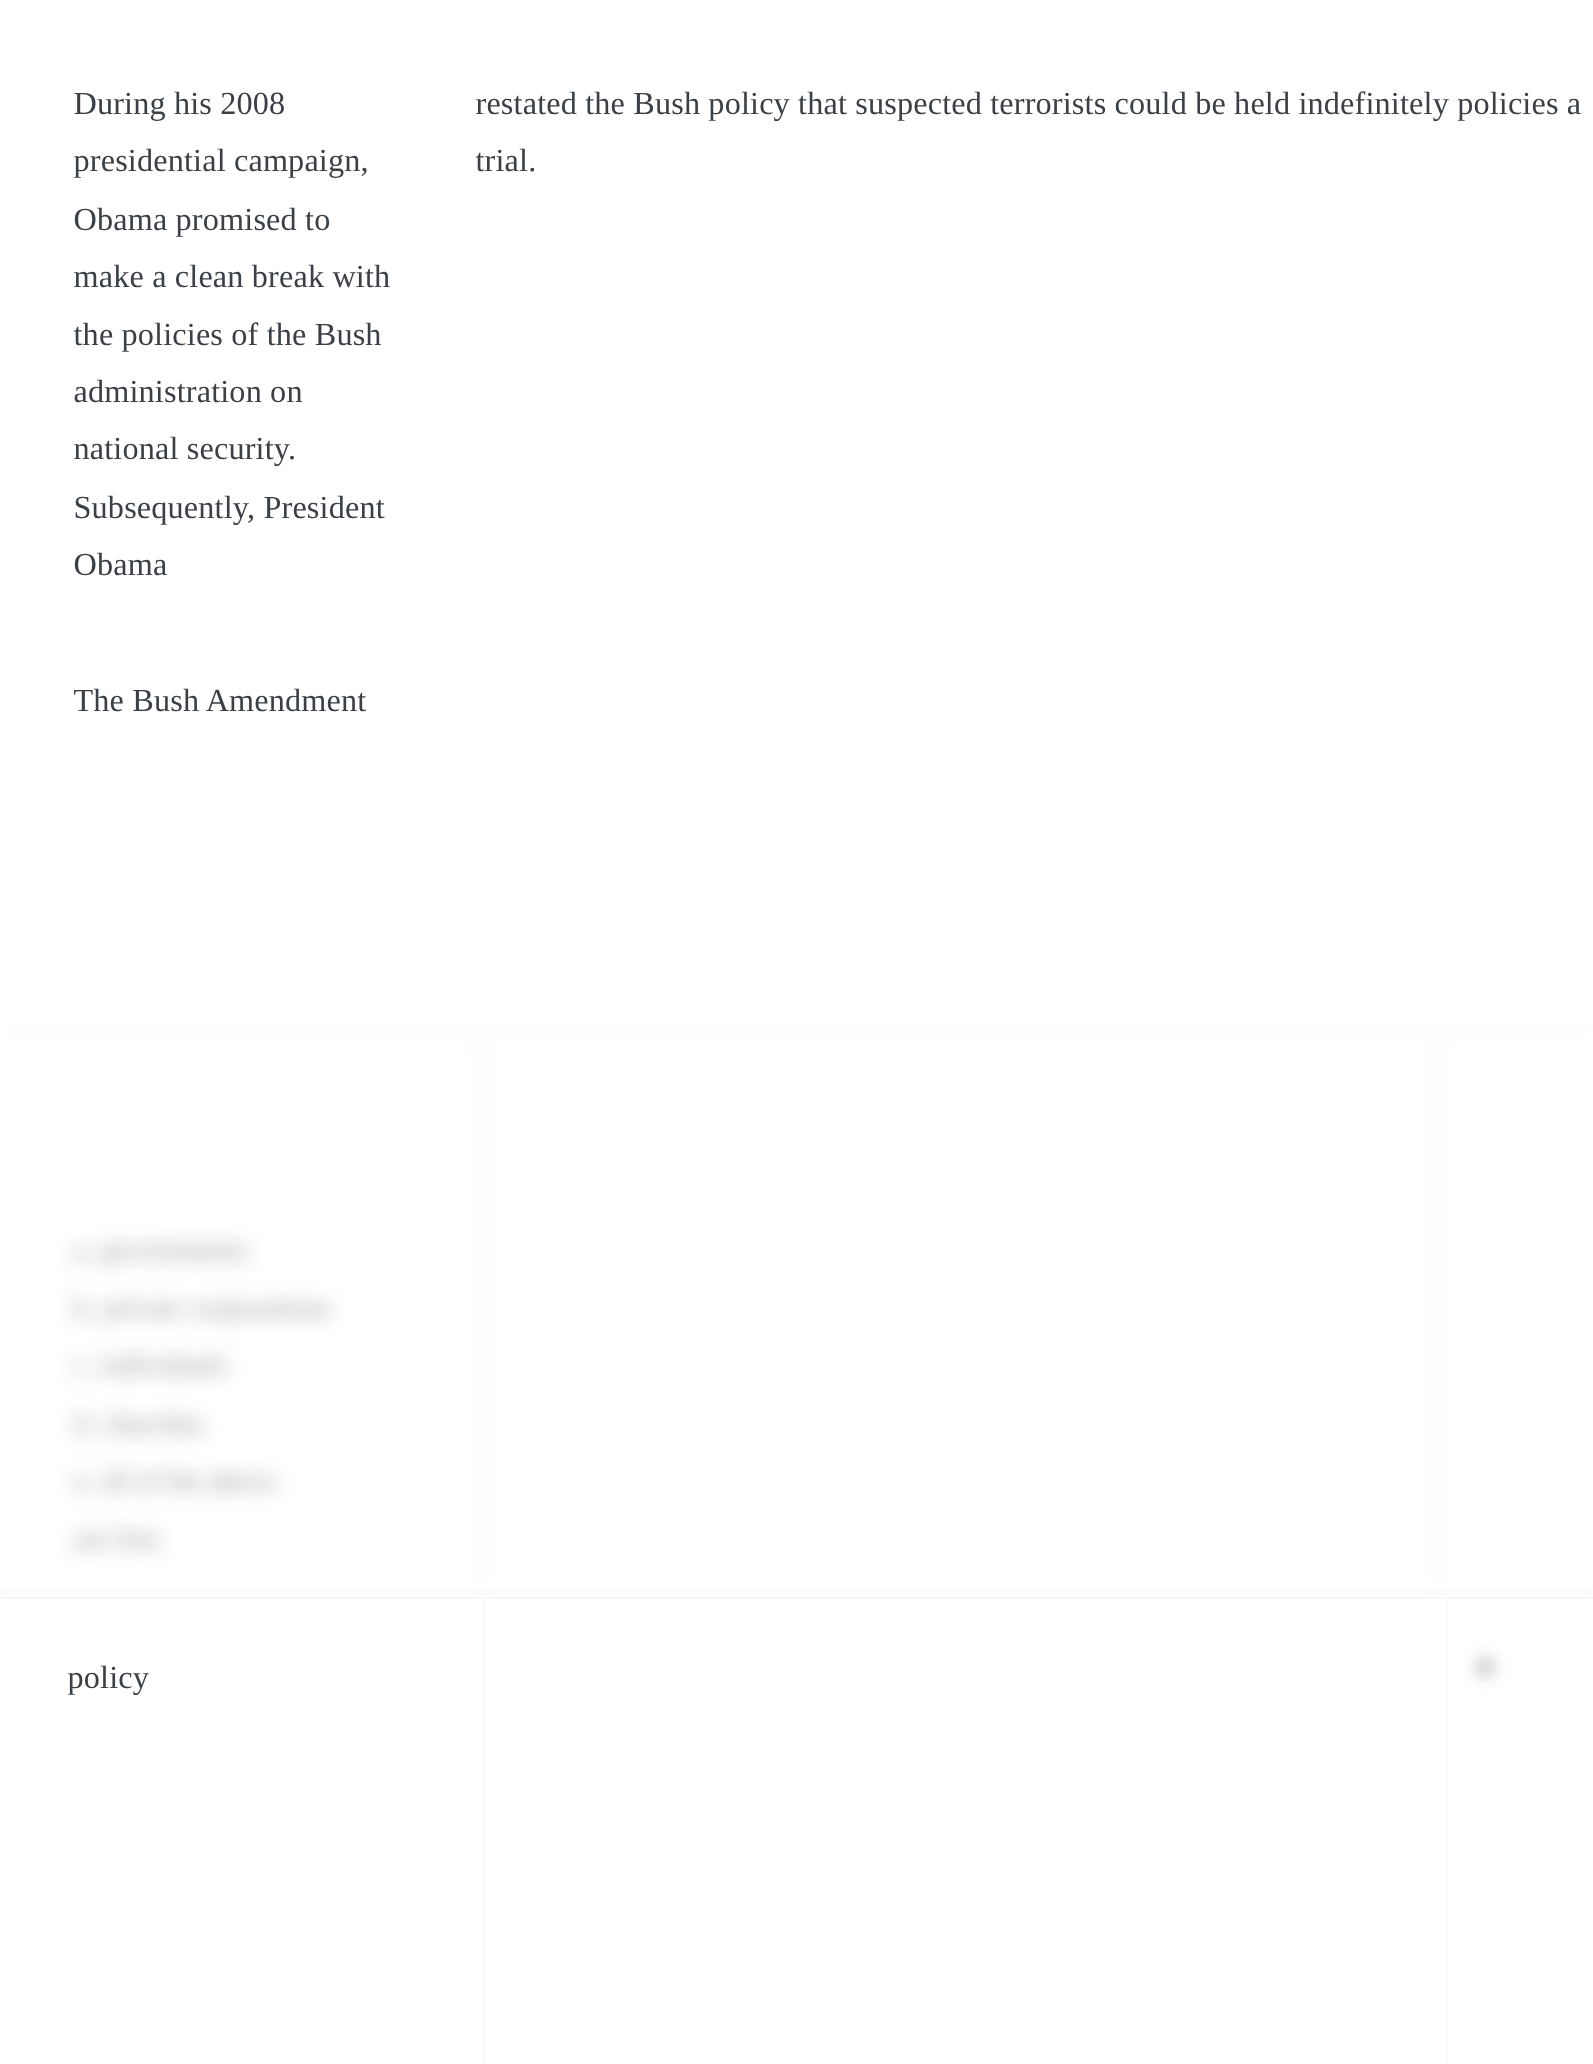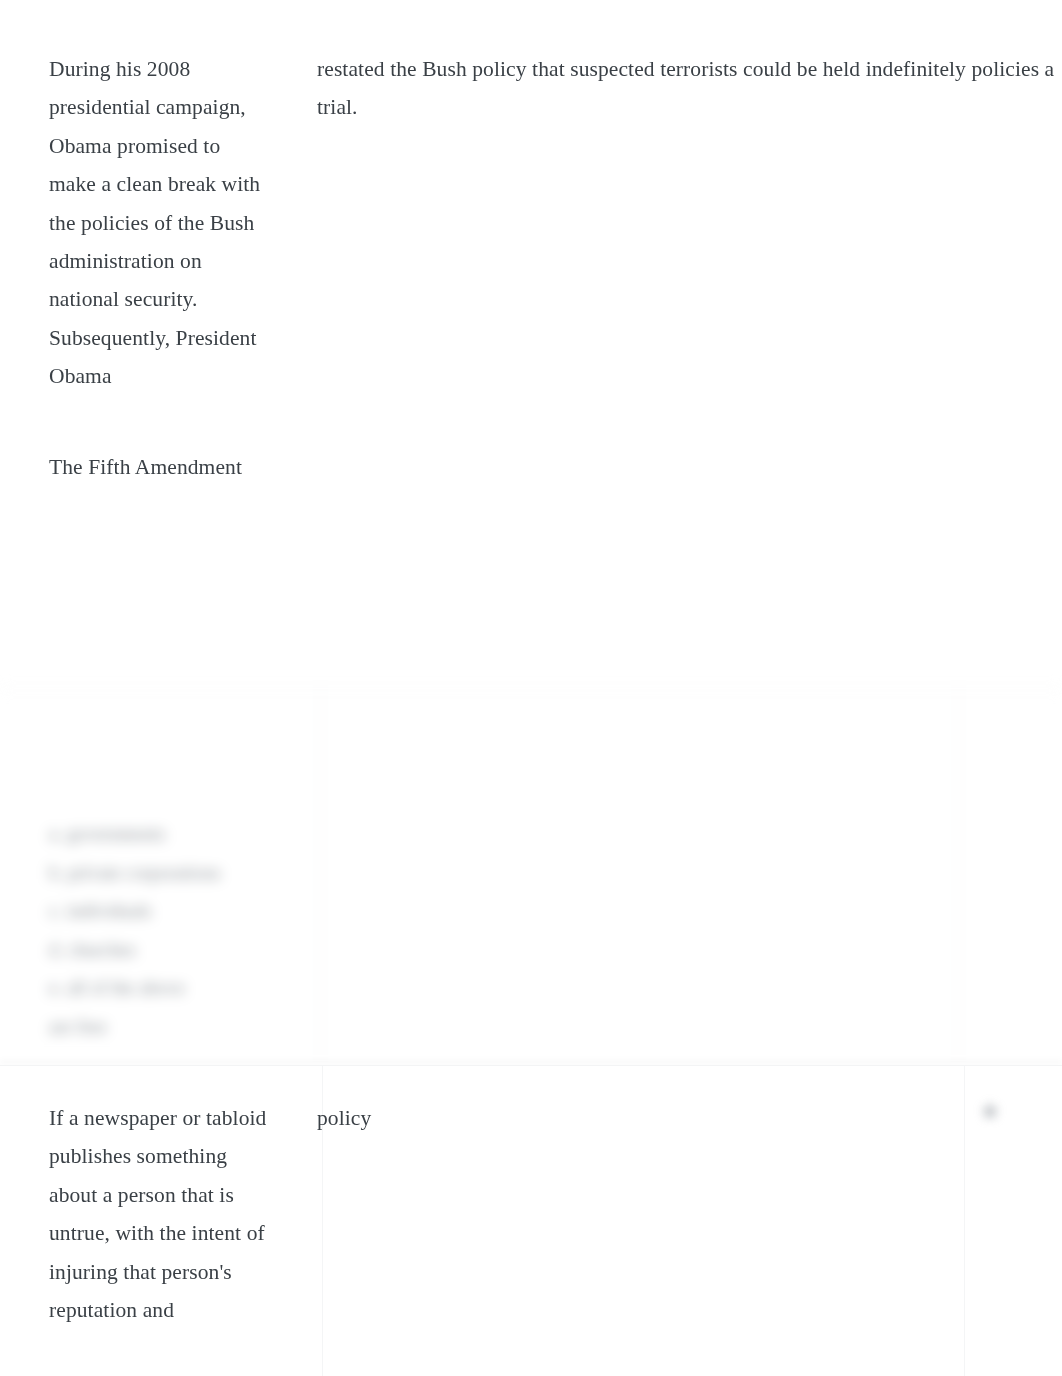--- a/index.html
+++ b/index.html
@@ -175,21 +175,21 @@
       </div>
       <div class="def-col">
         <div class="def-text">restated the Bush policy that suspected terrorists could be held indefinitely policies a trial.</div>
       </div>
     </div>
   </div>
 
   <div class="card" id="card-fifth">
     <div class="card-inner">
       <div class="term-col">
-        <div class="term-text">The Fifth Amendment</div>
+        <div class="term-text">The Bush Amendment</div>
       </div>
     </div>
   </div>
 
   <div class="card" id="card-blurred">
     <div class="card-body">
       <div class="panel-edge-l"></div>
       <div class="panel-edge-r"></div>
 
       <div class="blur-topline"></div>
@@ -205,23 +205,20 @@
     </div>
   </div>
 
   <div class="card-top-fade"></div>
 
   <div class="card" id="card-libel">
     <div class="card-body">
       <div class="divider-v"></div>
       <div class="divider-v2"></div>
       <div class="row-content">
-        <div class="term-col">
-          <div class="term-text">If a newspaper or tabloid publishes something about a person that is untrue, with the intent of injuring that person's reputation and</div>
-        </div>
         <div class="def-col">
           <div class="def-text">policy</div>
         </div>
       </div>
     </div>
   </div>
 
   <div class="star-icon">
     <svg viewBox="0 0 24 24" aria-hidden="true">
       <path d="M12 2.6l2.9 5.9 6.5 0.95-4.7 4.6 1.1 6.5L12 17.5l-5.8 3.05 1.1-6.5-4.7-4.6 6.5-0.95z" fill="#9aa0a6"></path>

